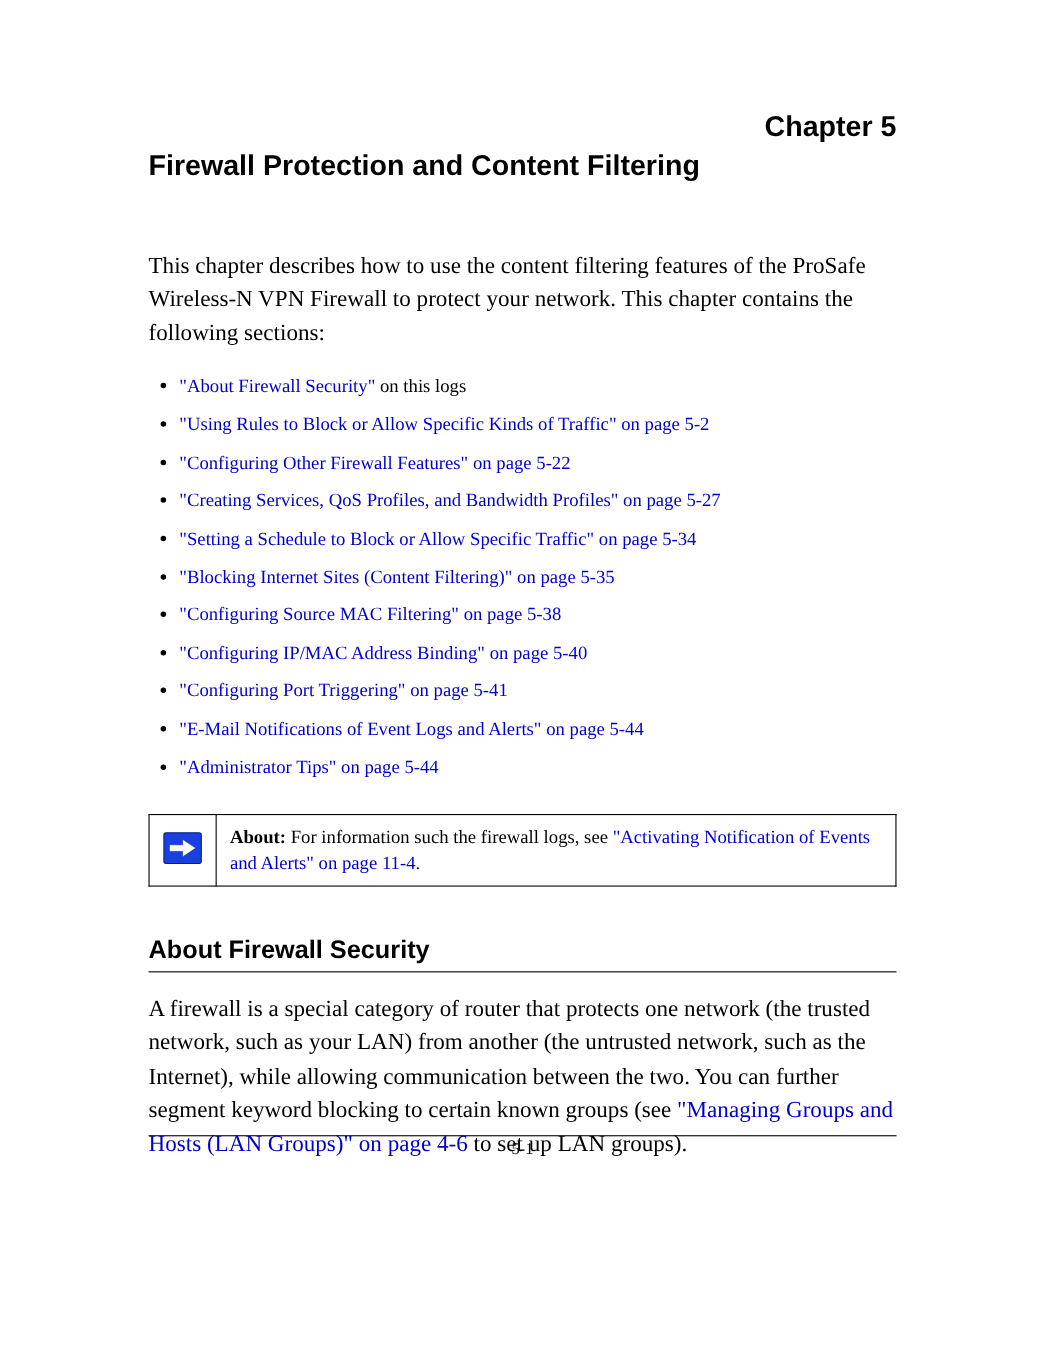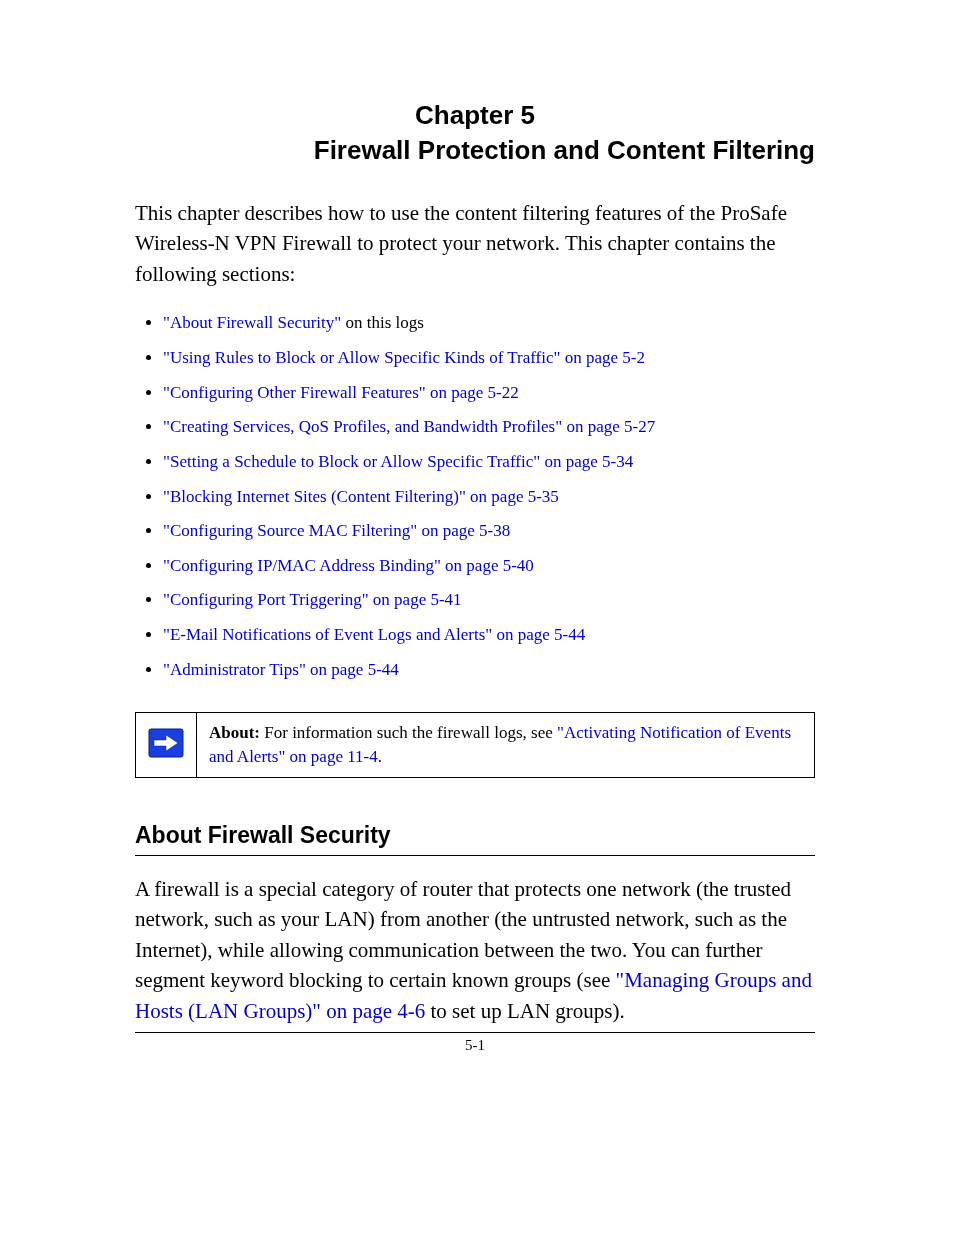--- a/index.html
+++ b/index.html
@@ -20,29 +20,28 @@
   .content {
     position: absolute;
     left: 135px;
     top: 100px;
     width: 680px;
   }
   .chapter-label {
     font-family: Arial, Helvetica, sans-serif;
     font-size: 26px;
     font-weight: bold;
-    text-align: center;
+    text-align: right;
     margin: 0 0 4px 0;
   }
   .chapter-title {
     font-family: Arial, Helvetica, sans-serif;
     font-size: 26px;
     font-weight: bold;
-    text-align: right;
-    margin: 0 0 32px 0;
+    margin: 0 0 60px 0;
   }
   .body-text {
     font-size: 21px;
     line-height: 1.45;
     margin: 0 0 22px 0;
     text-align: left;
   }
   .bullets {
     margin: 0 0 30px 0;
     padding-left: 28px;

